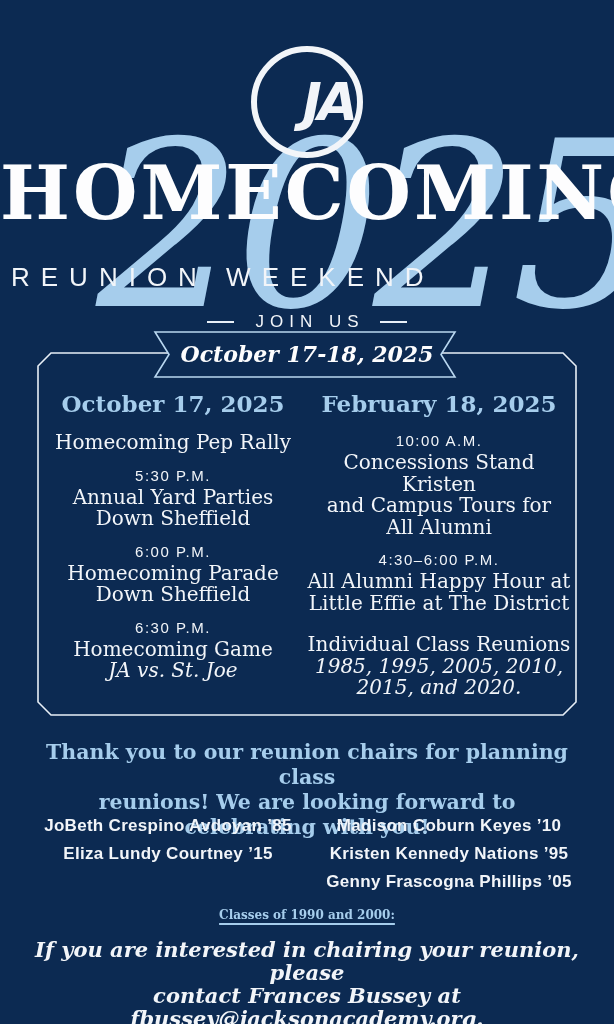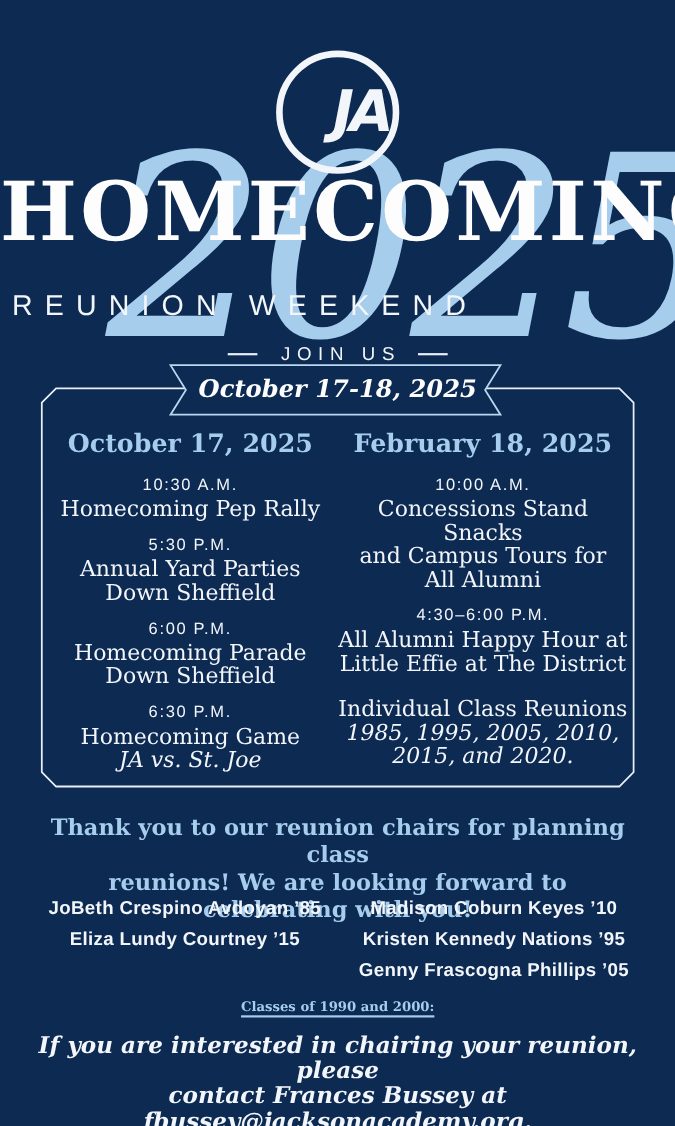--- a/index.html
+++ b/index.html
@@ -118,21 +118,20 @@
   <svg class="frame" viewBox="0 0 614 430" xmlns="http://www.w3.org/2000/svg">
     <path id="box-outline" d="M 51 53 H 563 L 576 66 V 402 L 563 415 H 51 L 38 402 V 66 Z" fill="none" stroke-width="1.6" stroke="#e8eff7"></path>
     <path id="ribbon-shape" d="M 155 32 H 455 L 441 54.5 L 455 77 H 155 L 169 54.5 Z" stroke-width="1.6" stroke="#b9d7f0" fill="#0c2a52"></path>
   </svg>
 
   <div class="ribbon-date">October 17-18, 2025</div>
 
   <div class="col col-left">
       <div class="col-heading">October 17, 2025</div>
       <div class="event">
-        <div class="event-time">10:30 A.M.</div>
         <div class="event-line">Homecoming Pep Rally</div>
       </div>
       <div class="event">
         <div class="event-time">5:30 P.M.</div>
         <div class="event-line">Annual Yard Parties</div>
         <div class="event-line">Down Sheffield</div>
       </div>
       <div class="event">
         <div class="event-time">6:00 P.M.</div>
         <div class="event-line">Homecoming Parade</div>
@@ -141,21 +140,21 @@
       <div class="event">
         <div class="event-time">6:30 P.M.</div>
         <div class="event-line">Homecoming Game</div>
         <div class="event-line it">JA vs. St. Joe</div>
       </div>
     </div>
   <div class="col col-right">
       <div class="col-heading">February 18, 2025</div>
       <div class="event">
         <div class="event-time">10:00 A.M.</div>
-        <div class="event-line">Concessions Stand Snacks</div>
+        <div class="event-line">Concessions Stand Kristen</div>
         <div class="event-line">and Campus Tours for</div>
         <div class="event-line">All Alumni</div>
       </div>
       <div class="event">
         <div class="event-time">4:30–6:00 P.M.</div>
         <div class="event-line">All Alumni Happy Hour at</div>
         <div class="event-line">Little Effie at The District</div>
       </div>
       <div class="event gap">
         <div class="event-line">Individual Class Reunions</div>

